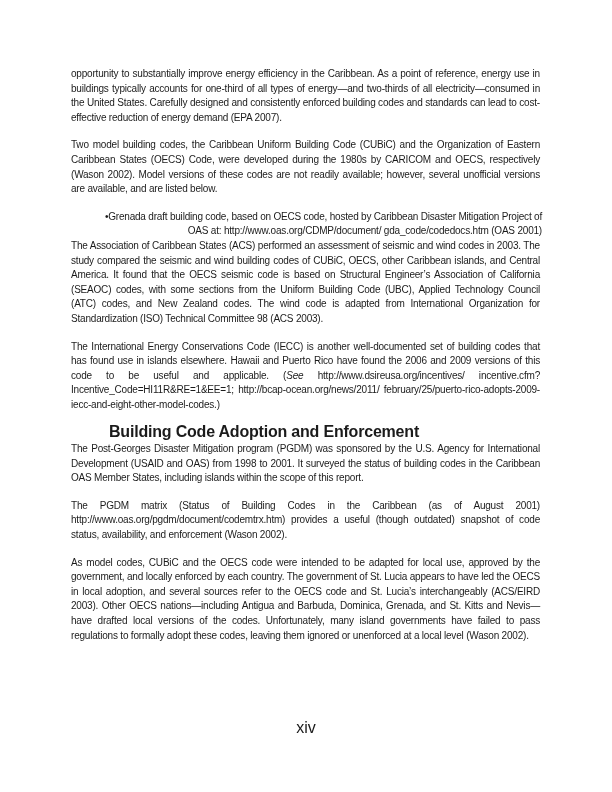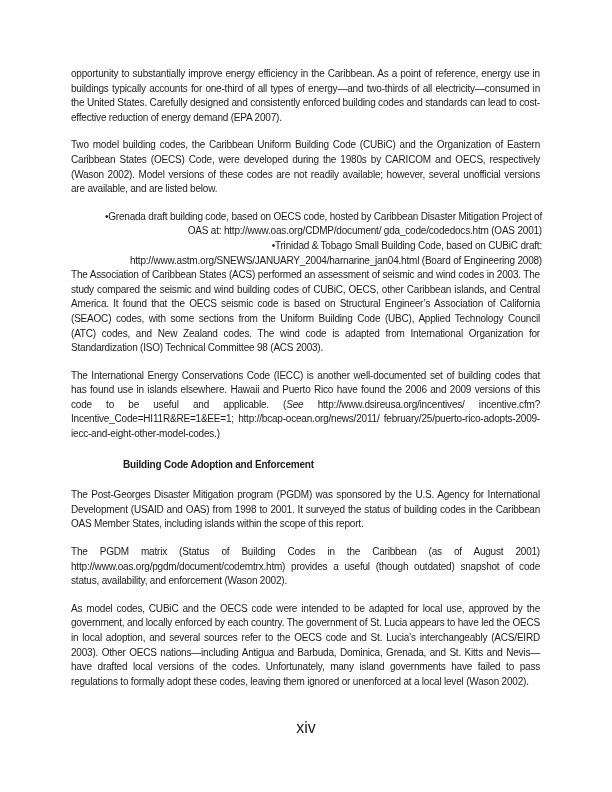--- a/index.html
+++ b/index.html
@@ -41,22 +41,22 @@
     text-indent: -18px;
     text-align: right;
     overflow-wrap: break-word;
   }
   .bullet {
     display: inline-block;
     width: 18px;
     text-indent: 0;
   }
   .heading {
-    margin: 16px;
-    font-size: 10px;
+    margin: 2px;
+    font-size: 16px;
     font-weight: 700;
     line-height: 14.6px;
     padding-left: 36px;
   }
   .see-italic {
   }
   .footer {
     position: absolute;
     top: 721px;
     left: 0;
@@ -72,21 +72,20 @@
 
 <div class="page">
   <main class="content">
 
     <p class="para">opportunity to substantially improve energy efficiency in the Caribbean. As a point of reference, energy use in buildings typically accounts for one-third of all types of energy—and two-thirds of all electricity—consumed in the United States. Carefully designed and consistently enforced building codes and standards can lead to cost-effective reduction of energy demand (EPA 2007).</p>
 
     <p class="para">Two model building codes, the Caribbean Uniform Building Code (CUBiC) and the Organization of Eastern Caribbean States (OECS) Code, were developed during the 1980s by CARICOM and OECS, respectively (Wason 2002). Model versions of these codes are not readily available; however, several unofficial versions are available, and are listed below.</p>
 
     <ul class="bullets">
       <li class="bullet-item"><span class="bullet">•</span><span>Grenada draft building code, based on OECS code, hosted by Caribbean Disaster Mitigation Project of OAS at: http://www.oas.org/CDMP/document/ gda_code/codedocs.htm (OAS 2001)</span></li>
-      <li class="bullet-item"><span class="bullet">•</span><span>Trinidad &amp; Tobago Small Building Code, based on CUBiC draft: http://www.astm.org/SNEWS/JANUARY_2004/harnarine_jan04.html  (Board of Engineering 2008)</span></li>
     </ul>
 
     <p class="para"><span>The Association of Caribbean States (ACS) performed an assessment of seismic and wind codes in 2003. The study compared the seismic and wind building codes of CUBiC, OECS, other Caribbean islands, and Central America. It found that the OECS seismic code is based on Structural Engineer’s Association of California (SEAOC) codes, with some sections from the Uniform Building Code (UBC), Applied Technology Council (ATC) codes, and New Zealand codes. The wind code is adapted from International Organization for Standardization (ISO) Technical Committee 98 (ACS 2003).</span></p>
 
     <p class="para"><span>The International Energy Conservations Code (IECC) is another well-documented set of building codes that has found use in islands elsewhere. Hawaii and Puerto Rico have found the 2006 and 2009 versions of this code to be useful and applicable. (</span><em class="see-italic">See</em><span> http://www.dsireusa.org/incentives/ incentive.cfm?Incentive_Code=HI11R&amp;RE=1&amp;EE=1; http://bcap-ocean.org/news/2011/ february/25/puerto-rico-adopts-2009-iecc-and-eight-other-model-codes.)</span></p>
 
     <h2 class="heading">Building Code Adoption and Enforcement</h2>
 
     <p class="para">The Post-Georges Disaster Mitigation program (PGDM) was sponsored by the U.S. Agency for International Development (USAID and OAS) from 1998 to 2001. It surveyed the status of building codes in the Caribbean OAS Member States, including islands within the scope of this report.</p>
 

